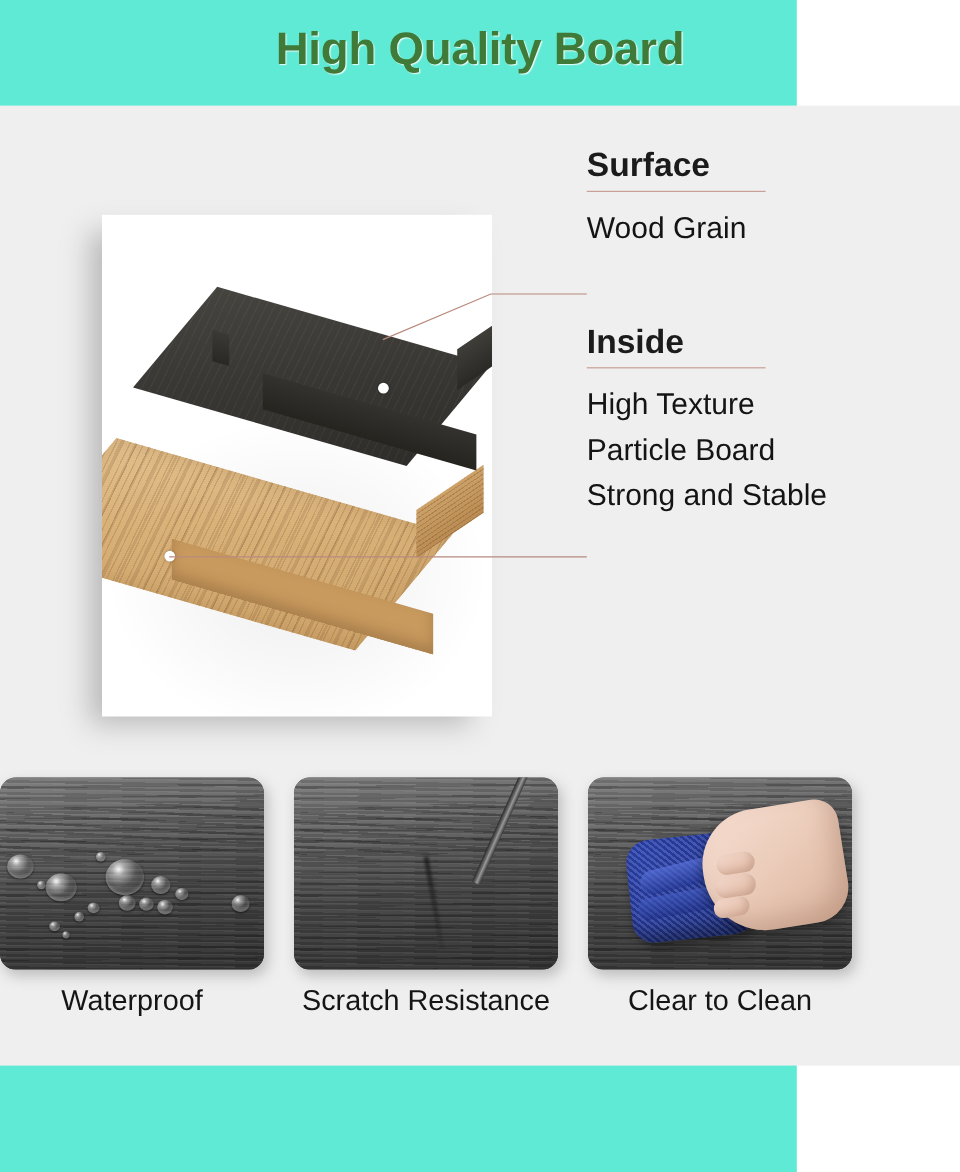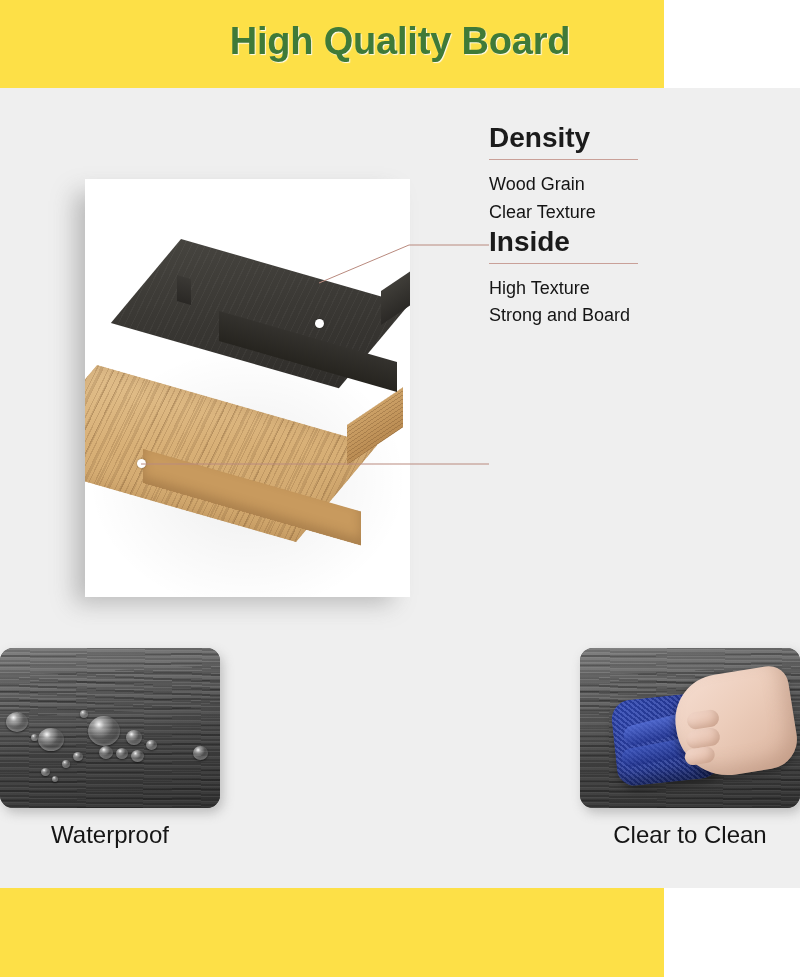--- a/index.html
+++ b/index.html
@@ -10,21 +10,21 @@
     background: #ffffff;
     font-family: "Liberation Sans", sans-serif;
     overflow: hidden;
   }
 
   
   .page {
     position: relative;
     width: 664px;
     height: 977px;
-    background: #fde047;
+    background: #5eead4;
   }
 
   
   .canvas {
     position: absolute;
     left: 0;
     top: 88px;
     width: 800px;
     height: 800px;
     background: #efefef;
@@ -188,49 +188,49 @@
     pointer-events: none;
   }
 
   
   .specs {
     position: absolute;
     left: 489px;
     top: 122px;
     width: 300px;
   }
-  .spec-block + .spec-block { }
+  .spec-block + .spec-block { margin-top: 60px; }
   .spec-head {
     font-size: 28px;
     font-weight: bold;
     color: #1b1b1b;
     line-height: 1.15;
     padding-bottom: 5px;
   }
   .spec-rule {
     width: 149px;
     height: 1px;
     background: #c9a098;
     margin-bottom: 11px;
   }
   .spec-body {
-    font-size: 18px;
+    font-size: 25px;
     line-height: 1.52;
     color: #141414;
     font-weight: normal;
   }
 
   
   .features {
     position: absolute;
     left: 0;
     top: 648px;
     width: 800px;
     display: flex;
-    justify-content: space-between;
+    justify-content: flex-start;
     gap: 25px;
   }
   .feature { width: 220px; }
   .thumb {
     position: relative;
     width: 220px;
     height: 160px;
     border-radius: 13px;
     overflow: hidden;
     box-shadow: 3px 5px 11px rgba(110,110,110,0.38);
@@ -378,34 +378,34 @@
 
     <svg class="connectors" width="800" height="450">
       <polyline points="319,201 409,163 489,163" fill="none" stroke="#b98a7e" stroke-width="1"></polyline>
       <polyline points="141,382 489,382" fill="none" stroke="#b98a7e" stroke-width="1"></polyline>
     </svg>
   </div>
 
   <div class="specs">
 
     <div class="spec-block">
-      <div class="spec-head">Density</div>
+      <div class="spec-head">Surface</div>
       <div class="spec-rule"></div>
       <div class="spec-body">
         <div>Wood Grain</div>
-        <div>Clear Texture</div>
       </div>
     </div>
 
     <div class="spec-block">
       <div class="spec-head">Inside</div>
       <div class="spec-rule"></div>
       <div class="spec-body">
         <div>High Texture</div>
-        <div>Strong and Board</div>
+        <div>Particle Board</div>
+        <div>Strong and Stable</div>
       </div>
     </div>
   </div>
 
   <div class="features">
 
     <div class="feature">
       <div class="thumb">
         <div class="wood-tex"></div>
         <div class="wood-knot"></div>
@@ -421,20 +421,29 @@
         <div class="drop" style="left:62px; top:112px;width:8px;  height:8px;"></div>
         <div class="drop" style="left:41px; top:120px;width:9px;  height:8px;"></div>
         <div class="drop" style="left:52px; top:128px;width:6px;  height:6px;"></div>
         <div class="drop" style="left:80px; top:62px; width:8px;  height:8px;"></div>
         <div class="drop" style="left:193px;top:98px; width:15px; height:14px;"></div>
         <div class="drop" style="left:31px; top:86px; width:7px;  height:7px;"></div>
       </div>
       <div class="feature-label">Waterproof</div>
     </div>
 
+    <div class="feature">
+      <div class="thumb">
+        <div class="wood-tex"></div>
+        <div class="wood-knot"></div>
+        <div class="tool" style="left:148px; top:-22px;"></div>
+        <div class="scratch-mark" style="left:108px; top:66px;"></div>
+      </div>
+      <div class="feature-label">Scratch Resistance</div>
+    </div>
 
     <div class="feature">
       <div class="thumb">
         <div class="wood-tex"></div>
         <div class="wood-knot"></div>
         <div class="cloth">
           <div class="cloth-fold"></div>
           <div class="cloth-fold2"></div>
         </div>
         <div class="hand">

